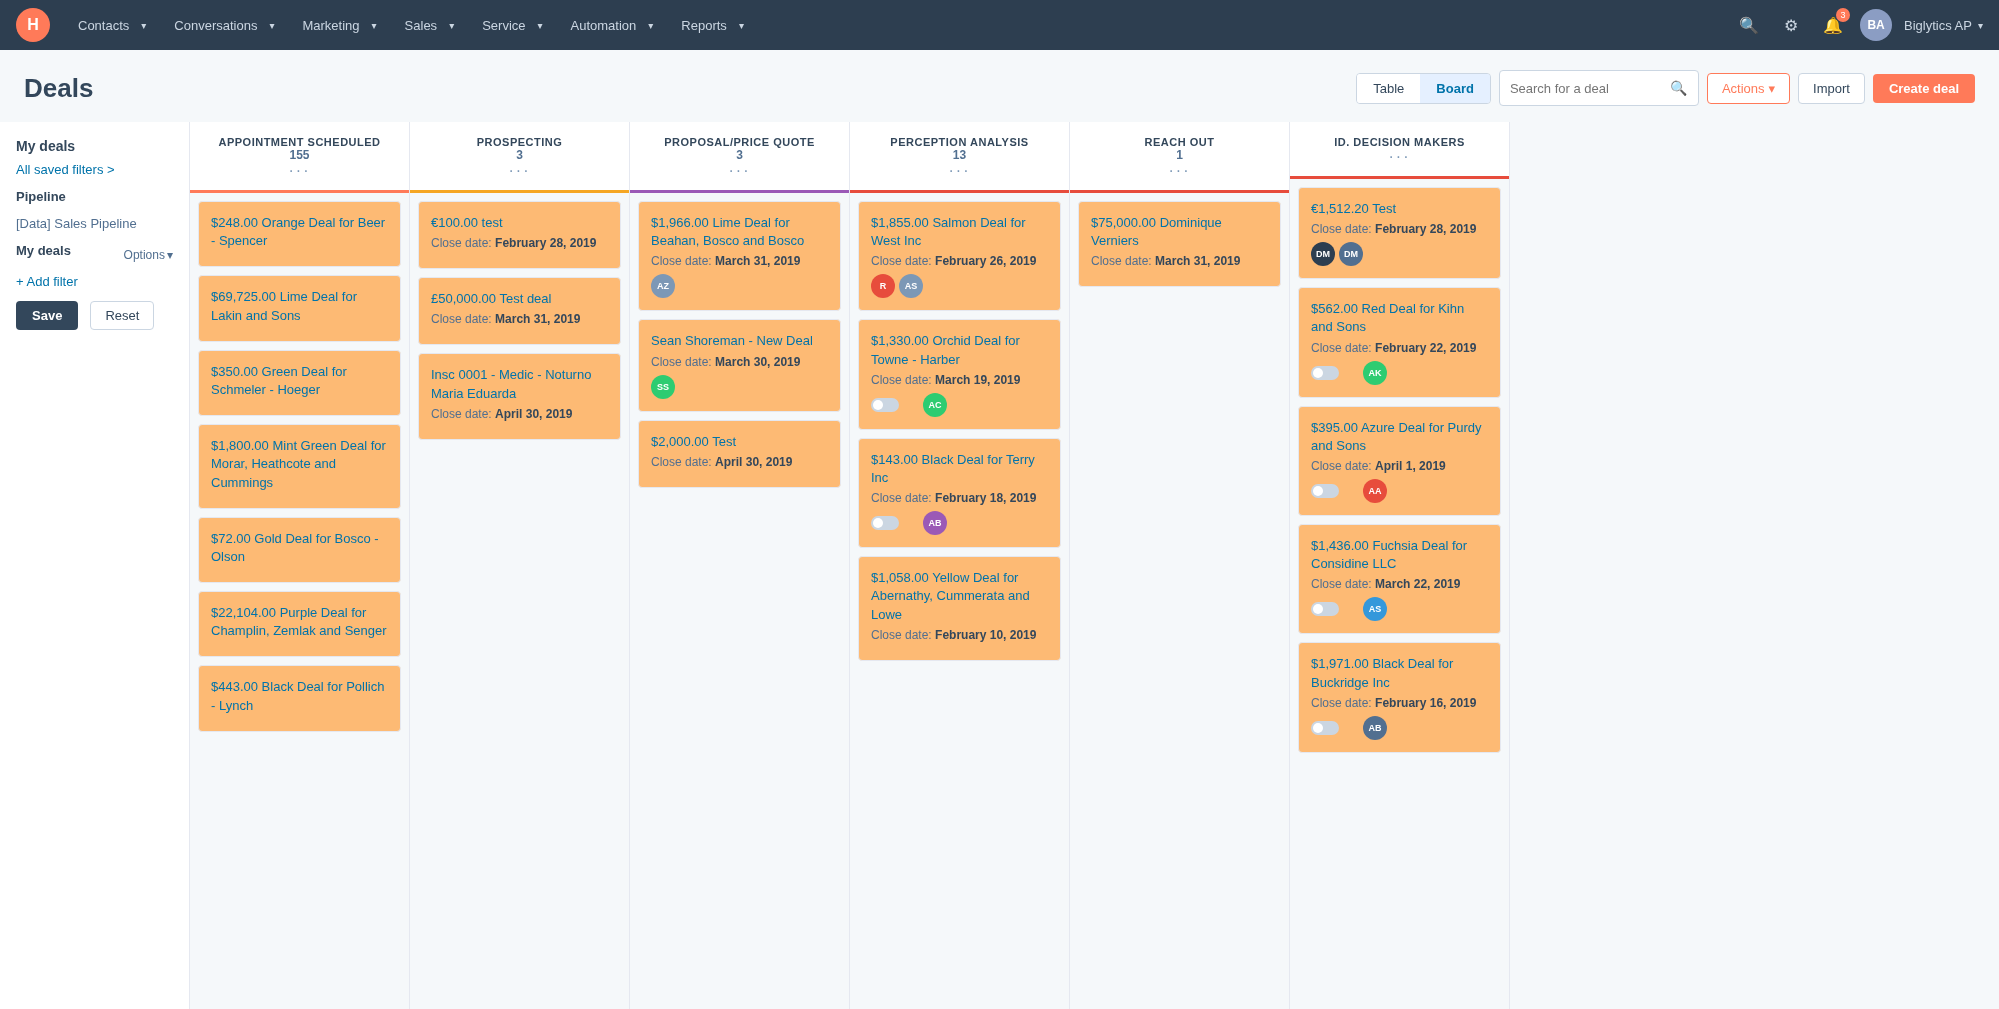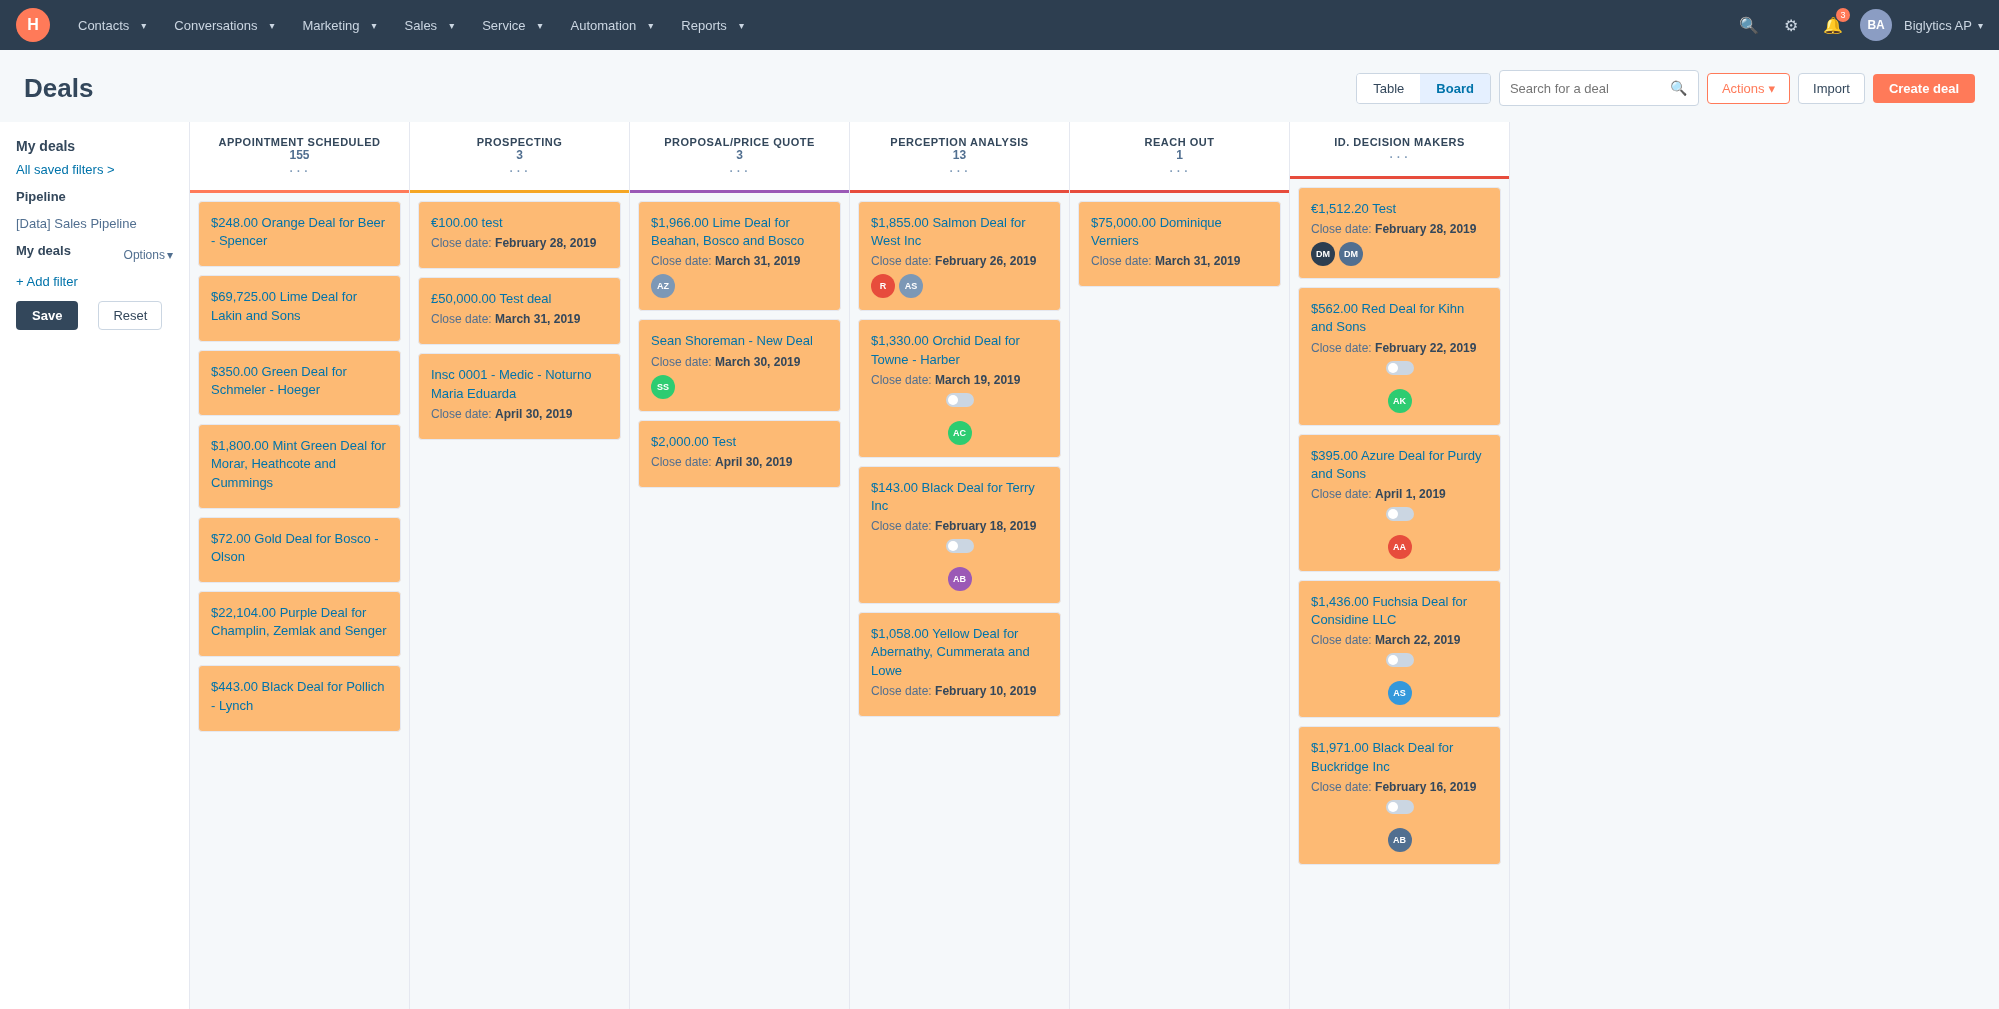--- a/index.html
+++ b/index.html
@@ -147,21 +147,21 @@
       display: flex; align-items: center; justify-content: space-between; margin-bottom: 8px;
     }
     .options-btn {
       font-size: 12px; color: #516f90; cursor: pointer; display: flex; align-items: center; gap: 2px;
       background: none; border: none;
     }
     .add-filter {
       color: #0073aa; font-size: 13px; cursor: pointer; margin-bottom: 12px; display: flex; align-items: center; gap: 4px;
     }
     .btn-row {
-      display: flex; gap: 20px;
+      display: flex; gap: 12px;
     }
     .save-btn {
       padding: 6px 16px; background: #33475b; color: white; border: none;
       border-radius: 4px; cursor: pointer; font-size: 13px; font-weight: 600;
     }
     .reset-btn {
       padding: 6px 14px; background: white; color: #33475b; border: 1px solid #cbd6e2;
       border-radius: 4px; cursor: pointer; font-size: 13px;
     }
 
@@ -234,21 +234,21 @@
       display: flex; align-items: center; justify-content: center;
       font-size: 9px; font-weight: 700; color: white;
     }
     .toggle-off {
       width: 28px; height: 14px; background: #cbd6e2; border-radius: 7px; display: inline-flex; align-items: center; padding: 2px;
     }
     .toggle-knob {
       width: 10px; height: 10px; background: white; border-radius: 50%;
     }
     .card-bottom-row {
-      display: flex; align-items: center; gap: 14px;  flex-direction: column;
+      display: flex; align-items: center; gap: 24px; 
     }
   </style>
 </head>
 <body>
 
 <nav class="topnav">
   <div class="topnav-logo">H</div>
   <div class="topnav-item">
     <span>Contacts</span> 
       <span class="chevron-down">▾</span>

